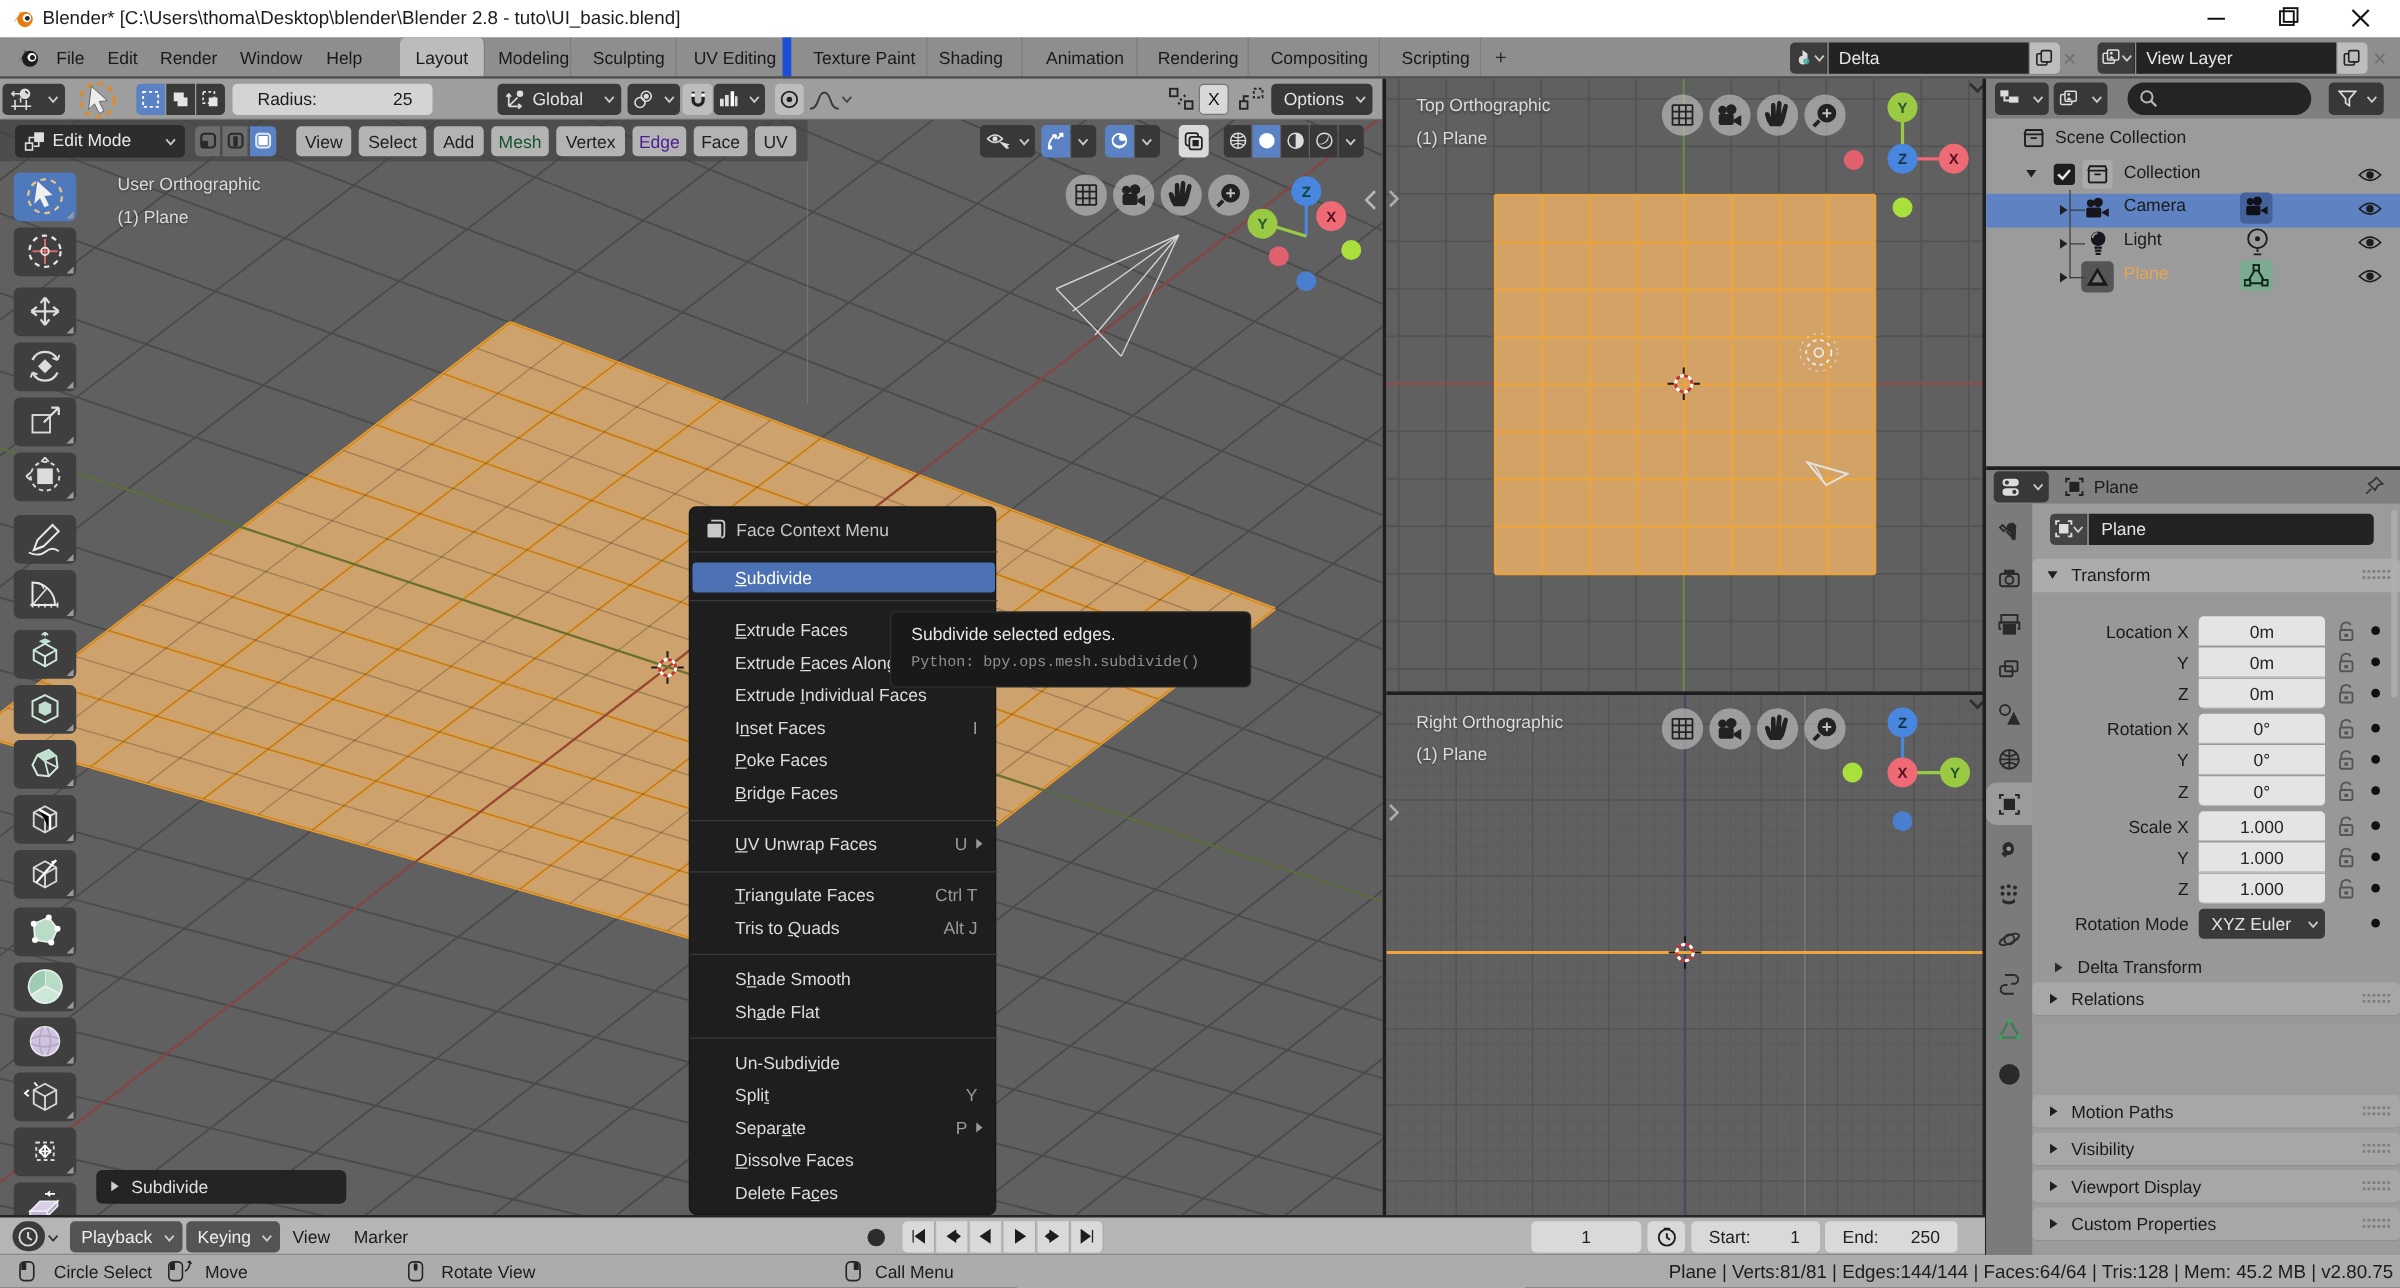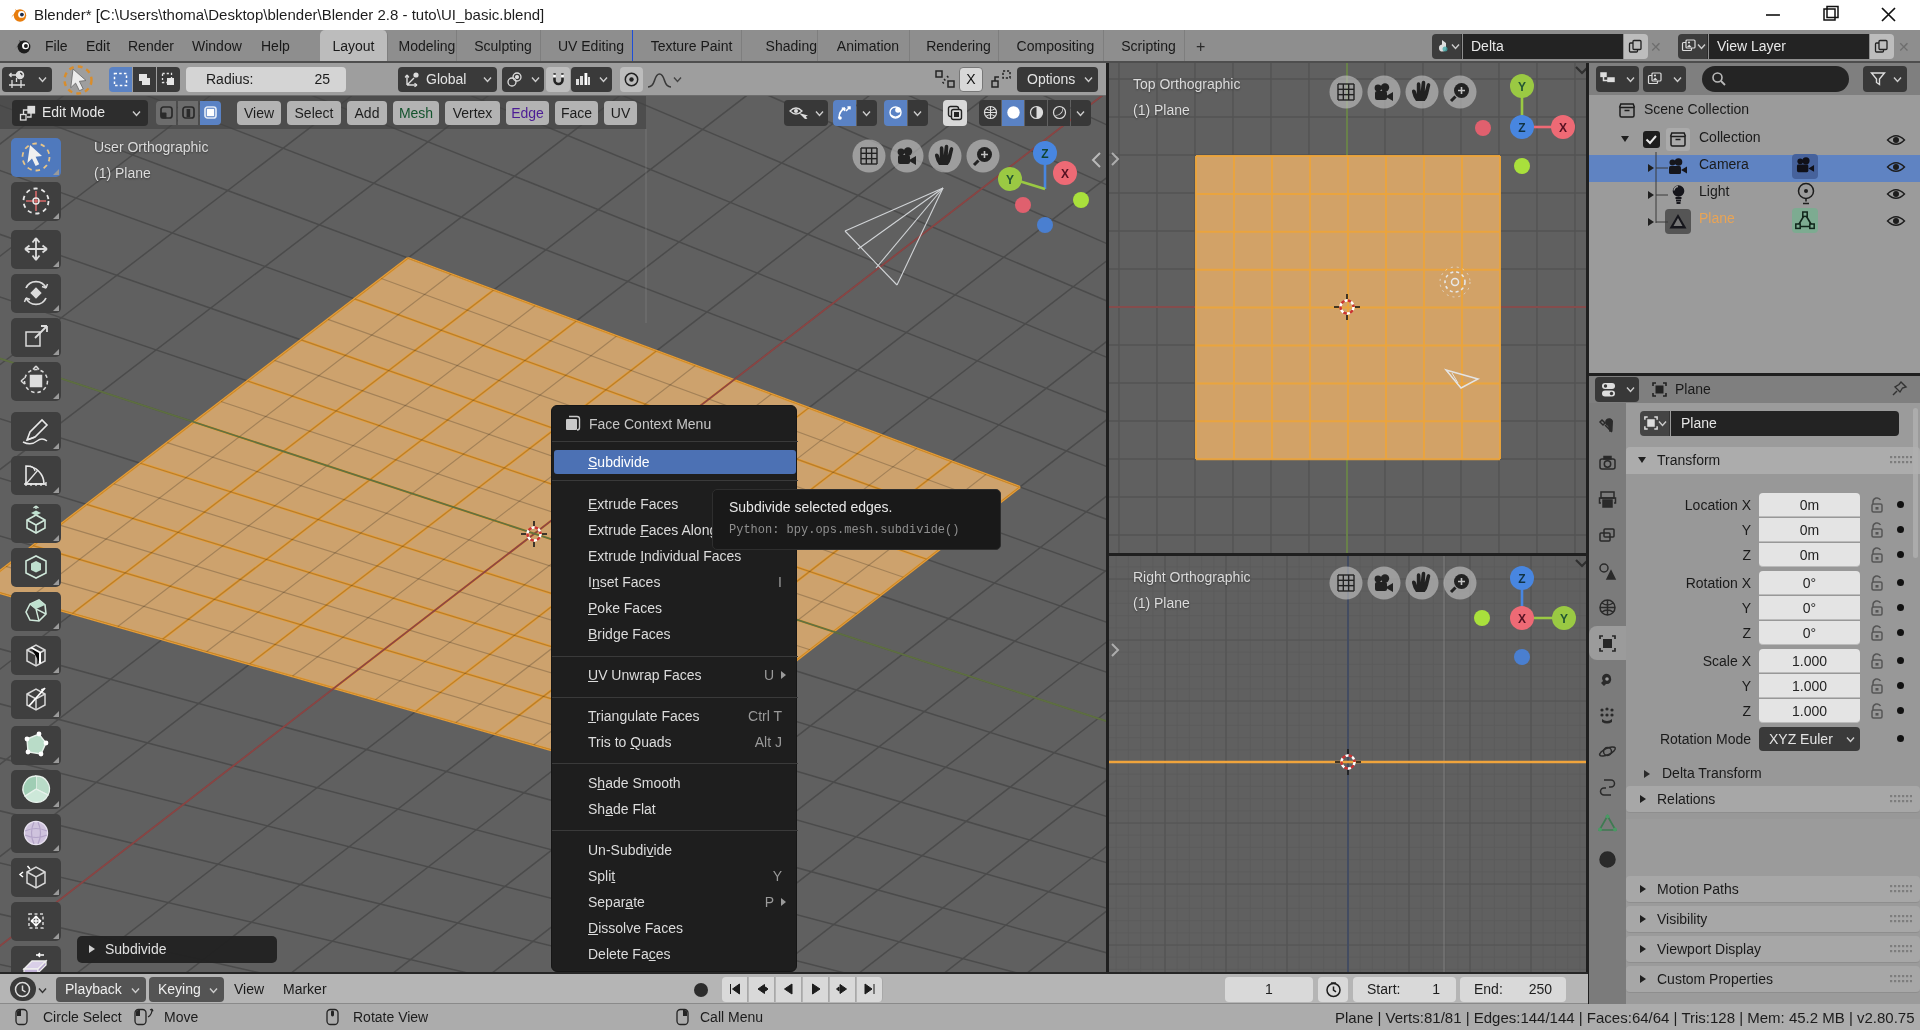--- a/index.html
+++ b/index.html
@@ -28,23 +28,23 @@
 <path d="M2 13 Q6.5 7.5 11 6.5 L7 3 l1.7 3.4 Q4 10 2 13z" fill="#1d1d1d"></path>
     </svg>
 <div class="abs" style="left:45px;top:8px">File</div>
 <div class="abs" style="left:86px;top:8px">Edit</div>
 <div class="abs" style="left:128px;top:8px">Render</div>
 <div class="abs" style="left:192px;top:8px">Window</div>
 <div class="abs" style="left:261px;top:8px">Help</div>
 <div class="abs" style="left:320px;top:0;width:68px;height:46px;background:#bcbcbc;border-radius:5px 5px 0 0;color:#191919;text-align:center;line-height:33px;border-right:1px solid #7e7e7e">Layout</div>
     <div class="abs" style="left:398px;top:0;width:59px;height:33px;color:#191919;text-align:center;line-height:33px;border-right:1px solid #7e7e7e">Modeling</div>
     <div class="abs" style="left:466px;top:0;width:75px;height:33px;color:#191919;text-align:center;line-height:33px;border-right:1px solid #7e7e7e">Sculpting</div>
-    <div class="abs" style="left:550px;top:0;width:83px;height:33px;color:#191919;text-align:center;line-height:33px;border-right:1px solid #1d4ed8">UV Editing</div>
+    <div class="abs" style="left:550px;top:0;width:83px;height:33px;color:#191919;text-align:center;line-height:33px;border-right:7px solid #1d4ed8">UV Editing</div>
     <div class="abs" style="left:642px;top:0;width:100px;height:33px;color:#191919;text-align:center;line-height:33px;border-right:1px solid #7e7e7e">Texture Paint</div>
-    <div class="abs" style="left:751px;top:0;width:67px;height:33px;color:#191919;text-align:right;line-height:33px;border-right:1px solid #7e7e7e">Shading</div>
+    <div class="abs" style="left:751px;top:0;width:67px;height:33px;color:#191919;text-align:left;line-height:33px;border-right:1px solid #7e7e7e">Shading</div>
     <div class="abs" style="left:827px;top:0;width:83px;height:33px;color:#191919;text-align:center;line-height:33px;border-right:1px solid #7e7e7e">Animation</div>
     <div class="abs" style="left:919px;top:0;width:80px;height:33px;color:#191919;text-align:center;line-height:33px;border-right:1px solid #7e7e7e">Rendering</div>
     <div class="abs" style="left:1008px;top:0;width:96px;height:33px;color:#191919;text-align:center;line-height:33px;border-right:1px solid #7e7e7e">Compositing</div>
     <div class="abs" style="left:1113px;top:0;width:72px;height:33px;color:#191919;text-align:center;line-height:33px;border-right:1px solid #7e7e7e">Scripting</div>
     <div class="abs" style="left:1196px;top:8px;width:18px;color:#2a2a2a;font-size:16px">+</div>
     <div class="abs" style="left:0;top:31px;width:1920px;height:2px;background:#4e4e4e"></div>
 <div class="abs" style="left:1432px;top:4px;width:30px;height:25px;background:#3c3c3c;border-radius:4px 0 0 4px;border-right:1px solid #2a2a2a">
 <svg style="margin:4px 0 0 3px" width="16" height="16" viewBox="0 0 16 16">
         <path d="M7 2l4 3v5a3.5 3.5 0 1 1-4-3.4z" fill="#ddd"></path>
         <circle cx="10" cy="11" r="2.5" fill="#4aa" opacity="0.8"></circle>

